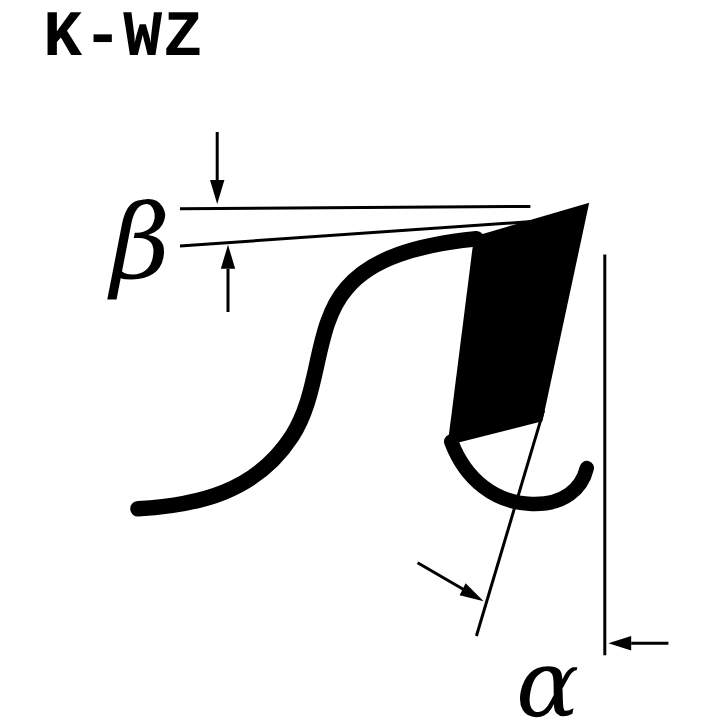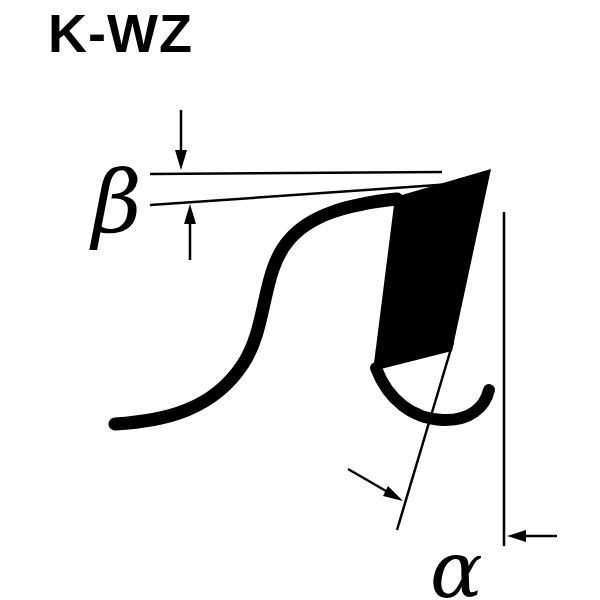--- a/index.html
+++ b/index.html
@@ -10,23 +10,23 @@
   }
   #canvas {
     position: relative;
     width: 600px;
     height: 600px;
     background: #ffffff;
     overflow: hidden;
   }
   #diagram-title {
     position: absolute;
-    left: 48px;
+    left: 36px;
     top: 2px;
-    font-family: Liberation Sans, sans-serif;
+    font-family: Liberation Mono, monospace;
     font-weight: bold;
     font-size: 54px;
     letter-spacing: 1px;
     color: #000000;
     user-select: none;
   }
   svg#tooth-diagram {
     position: absolute;
     left: 0;
     top: 0;

